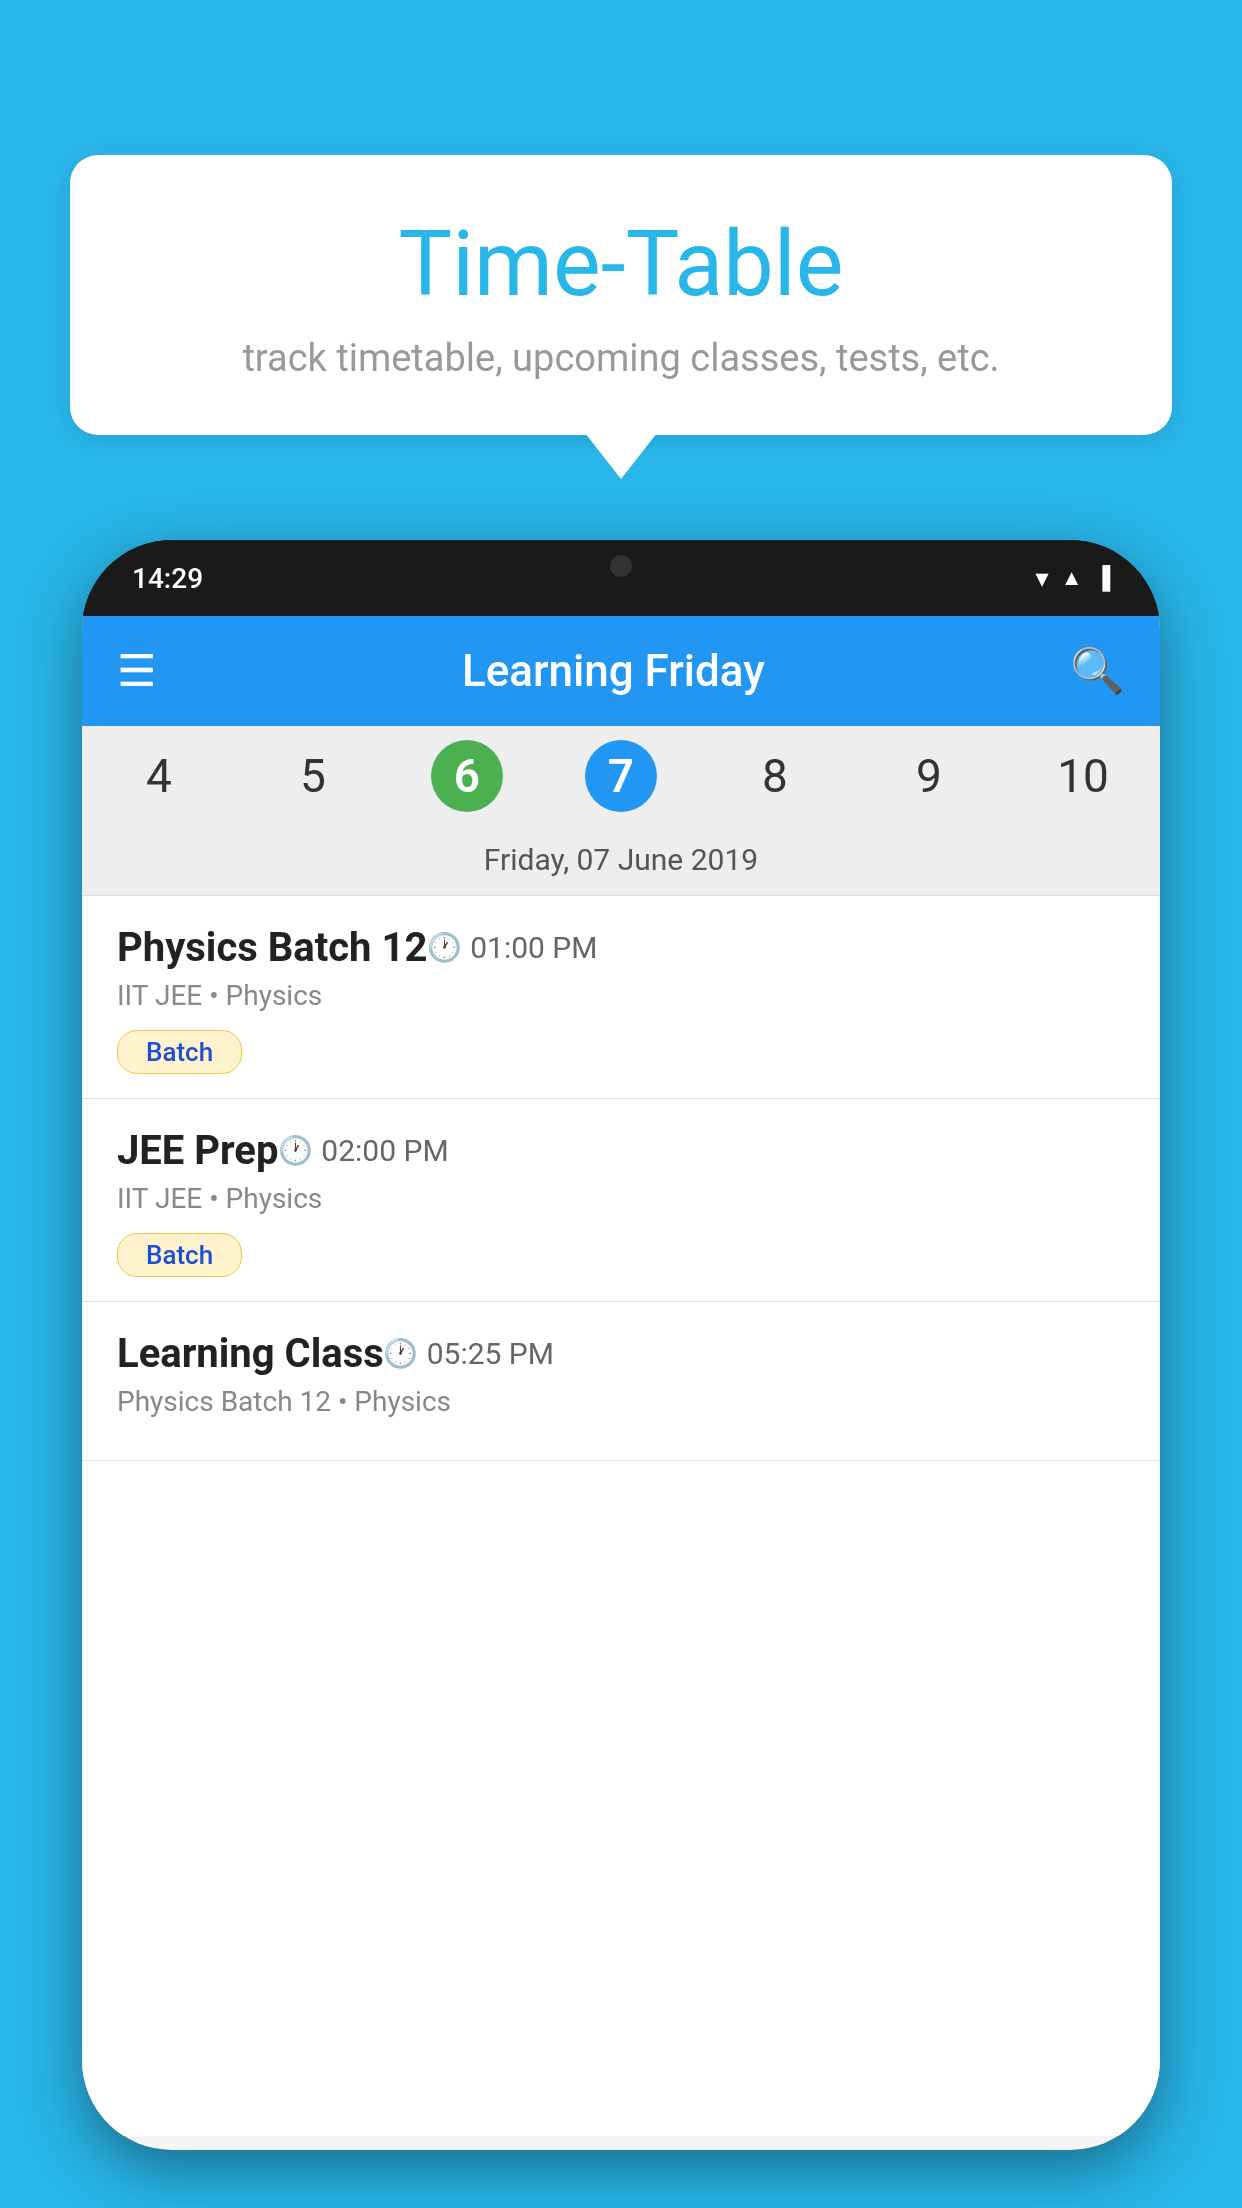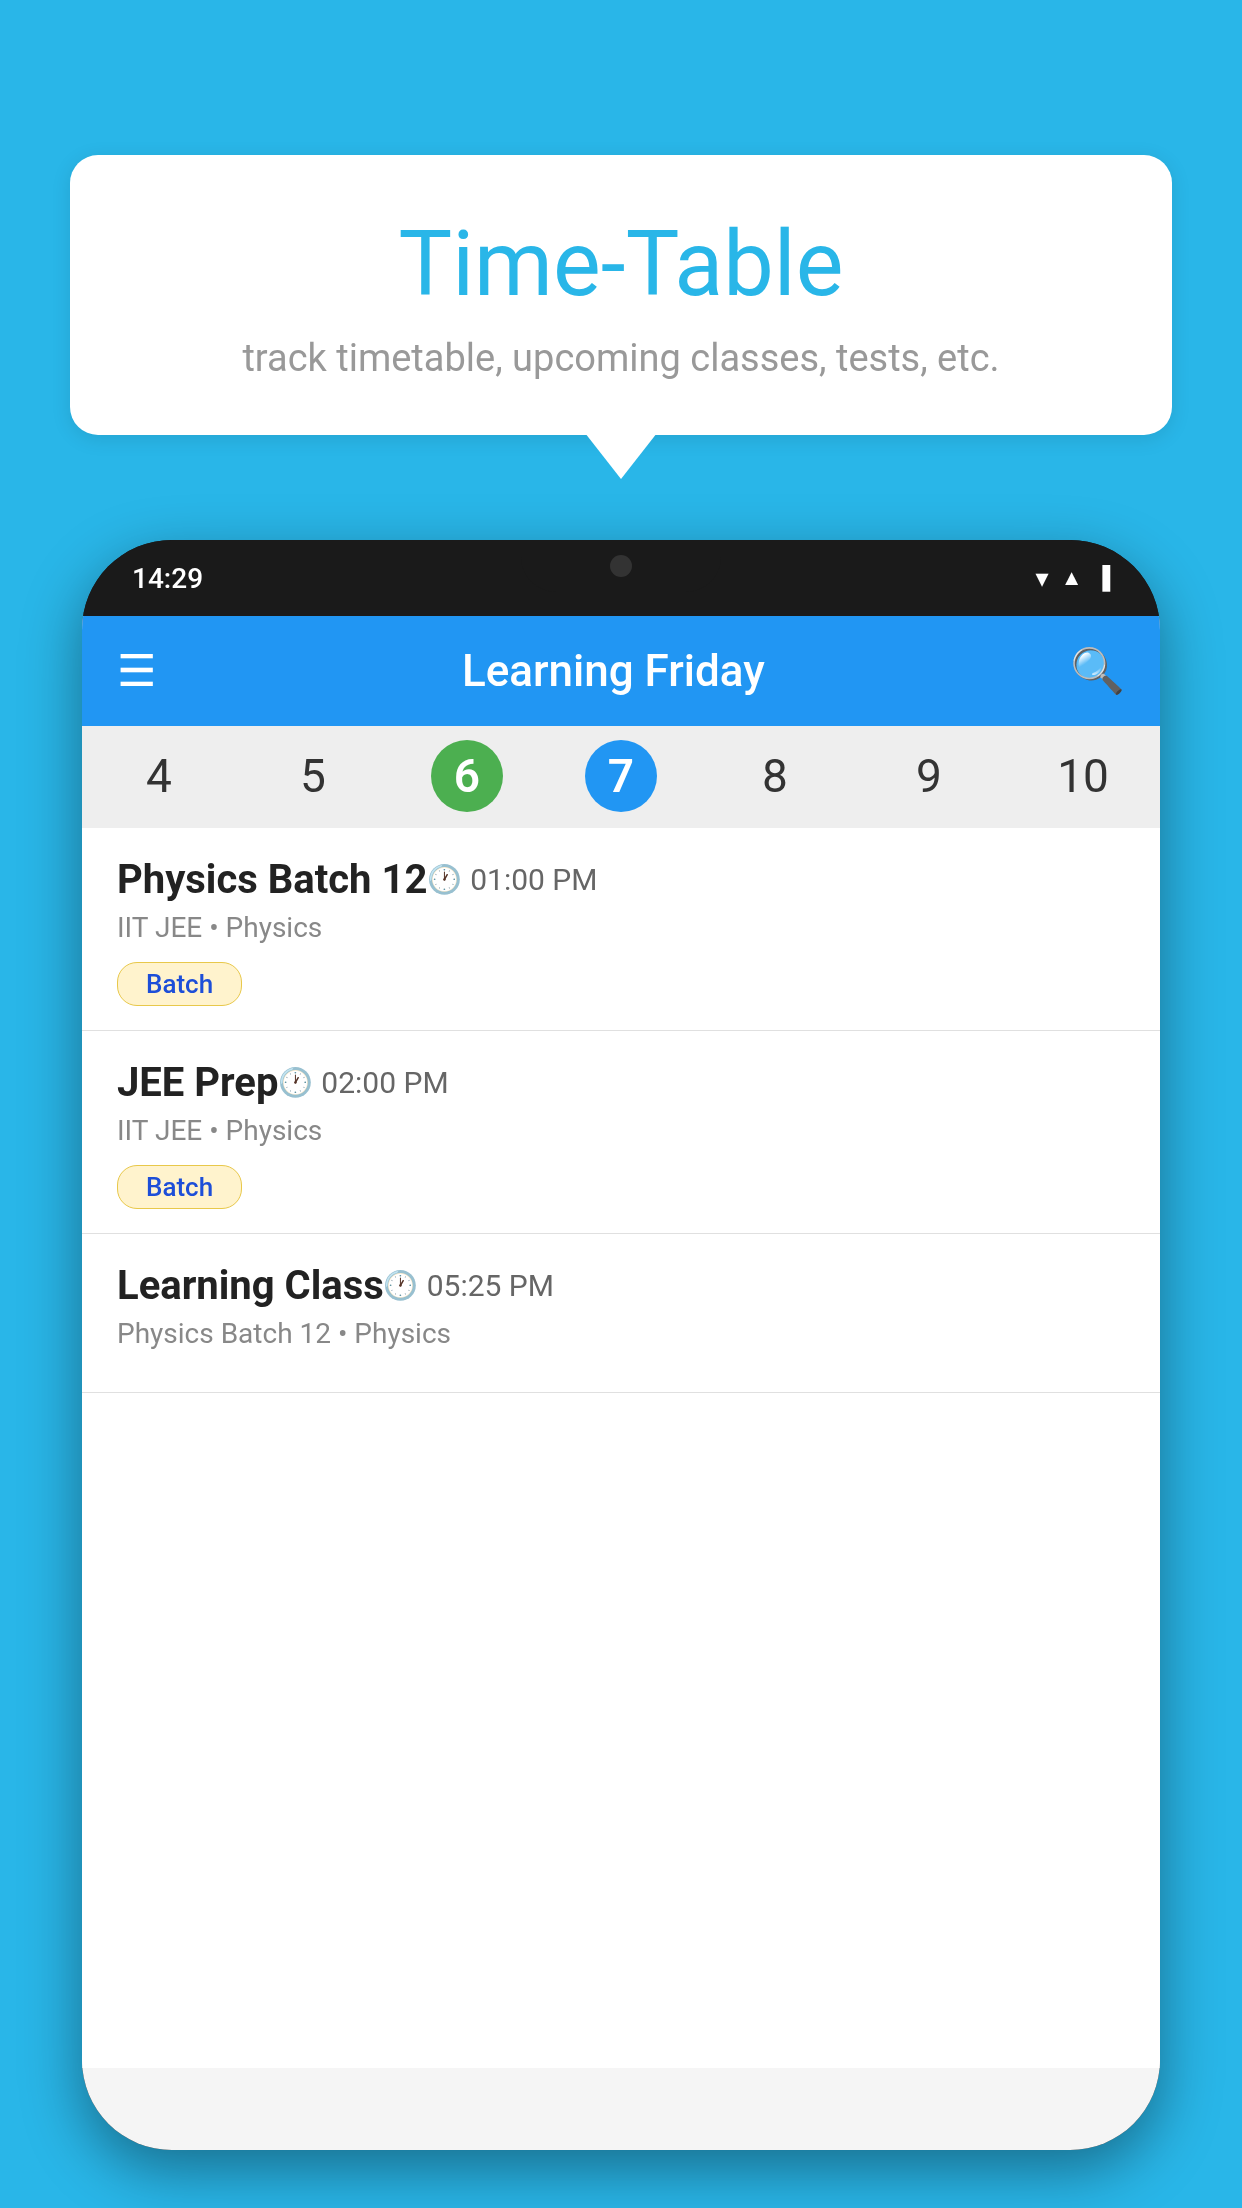--- a/index.html
+++ b/index.html
@@ -299,20 +299,21 @@
         <div class="day-number">
             <span>8</span>
           </div>
         <div class="day-number">
             <span>9</span>
           </div>
         <div class="day-number">
             <span>10</span>
           </div>
       </div>
+      <div class="selected-date">Friday, 07 June 2019</div>
     </div>
 
     <div class="schedule-list">
 
       <div class="schedule-item">
         <div class="schedule-item-header">
           <span class="schedule-item-title">Physics Batch 12</span>
           <span class="schedule-item-time">
             <span class="clock-icon">🕐</span>
             01:00 PM

